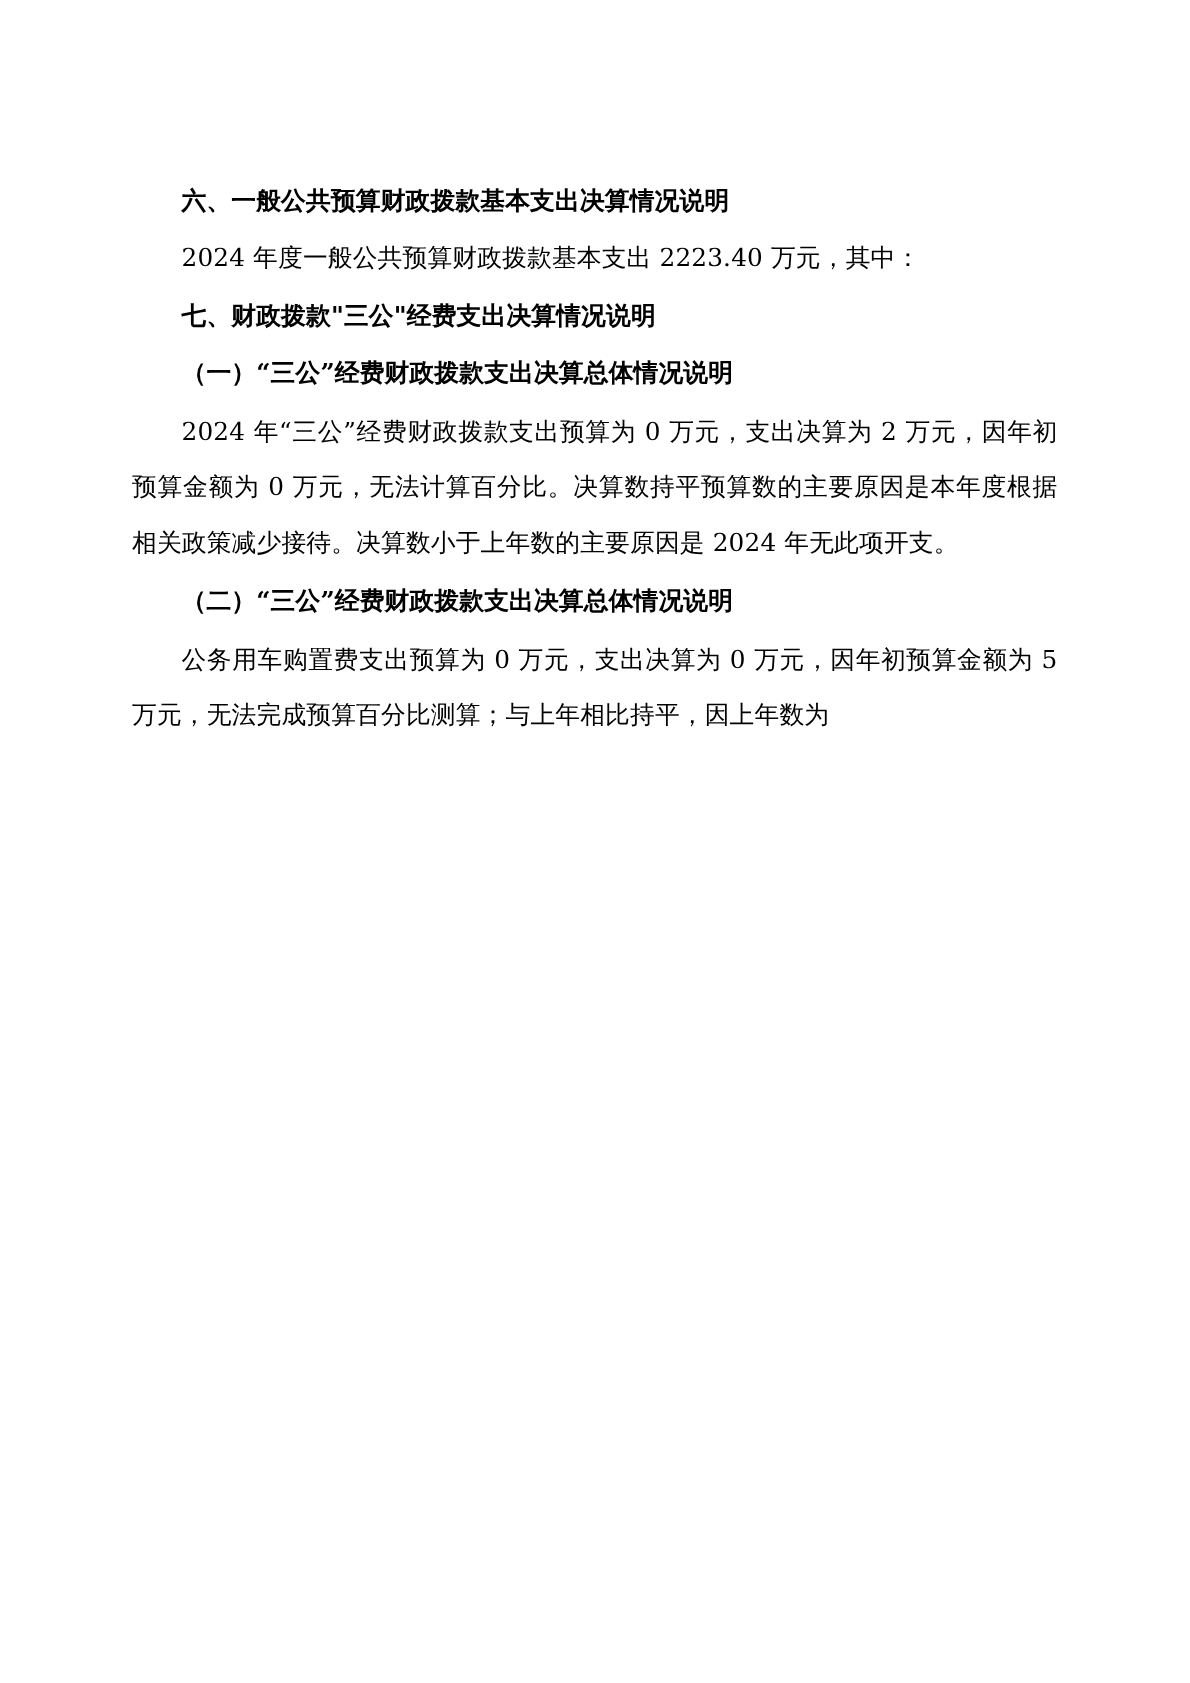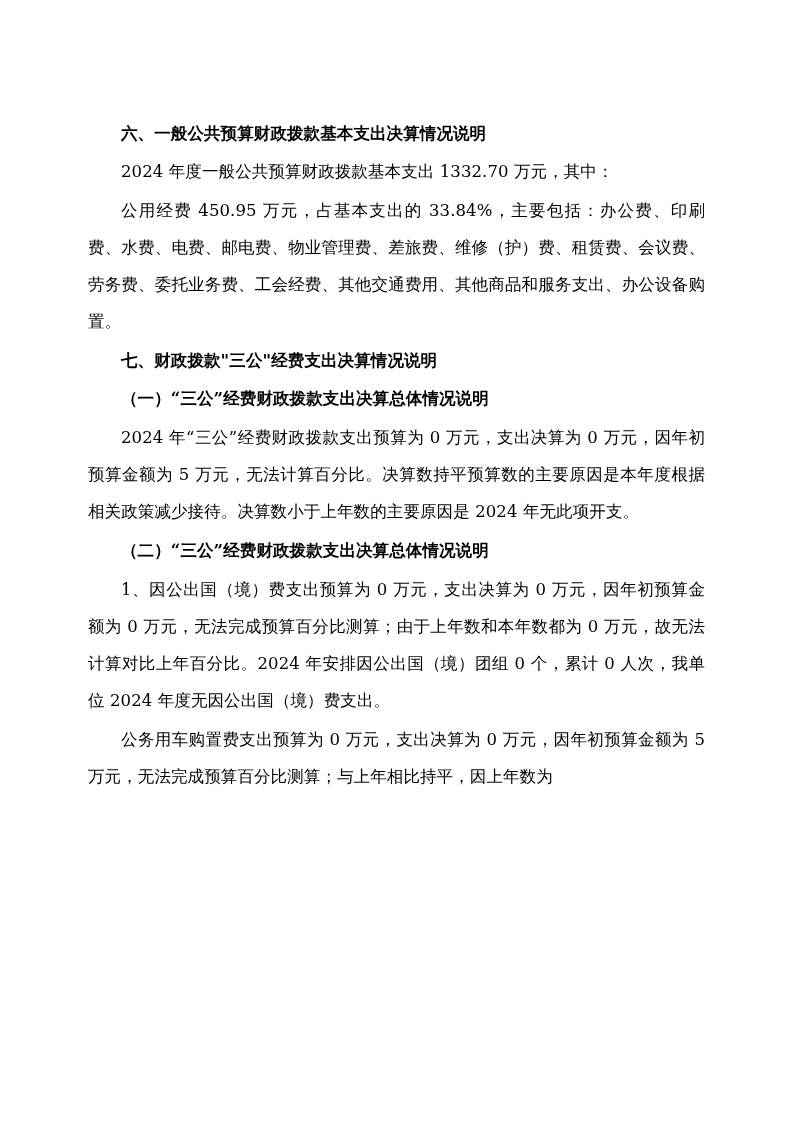--- a/index.html
+++ b/index.html
@@ -48,32 +48,30 @@
   }
 </style>
 </head>
 <body>
 
 <div class="page">
   <div class="doc-body">
 
     <p class="heading">六、一般公共预算财政拨款基本支出决算情况说明</p>
 
-    <p class="para">2024 年度一般公共预算财政拨款基本支出 1332.70 万元，其中：</p>
+    <p class="para">2024 年度一般公共预算财政拨款基本支出 2223.40 万元，其中：</p>
 
 
-    <p class="para">公用经费 450.95 万元，占基本支出的 33.84%，主要包括：办公费、印刷费、水费、电费、邮电费、物业管理费、差旅费、维修（护）费、租赁费、会议费、劳务费、委托业务费、工会经费、其他交通费用、其他商品和服务支出、办公设备购置。</p>
 
     <p class="heading">七、财政拨款"三公"经费支出决算情况说明</p>
 
     <p class="heading-sub">（一）“三公”经费财政拨款支出决算总体情况说明</p>
 
-    <p class="para">2024 年“三公”经费财政拨款支出预算为 0 万元，支出决算为 0 万元，因年初预算金额为 5 万元，无法计算百分比。决算数持平预算数的主要原因是本年度根据相关政策减少接待。决算数小于上年数的主要原因是 2024 年无此项开支。</p>
+    <p class="para">2024 年“三公”经费财政拨款支出预算为 0 万元，支出决算为 2 万元，因年初预算金额为 0 万元，无法计算百分比。决算数持平预算数的主要原因是本年度根据相关政策减少接待。决算数小于上年数的主要原因是 2024 年无此项开支。</p>
 
     <p class="heading-sub">（二）“三公”经费财政拨款支出决算总体情况说明</p>
 
-    <p class="para">1、因公出国（境）费支出预算为 0 万元，支出决算为 0 万元，因年初预算金额为 0 万元，无法完成预算百分比测算；由于上年数和本年数都为 0 万元，故无法计算对比上年百分比。2024 年安排因公出国（境）团组 0 个，累计 0 人次，我单位 2024 年度无因公出国（境）费支出。</p>
 
 
     <p class="para">公务用车购置费支出预算为 0 万元，支出决算为 0 万元，因年初预算金额为 5 万元，无法完成预算百分比测算；与上年相比持平，因上年数为</p>
 
   </div>
 </div>
 
 </body></html>

